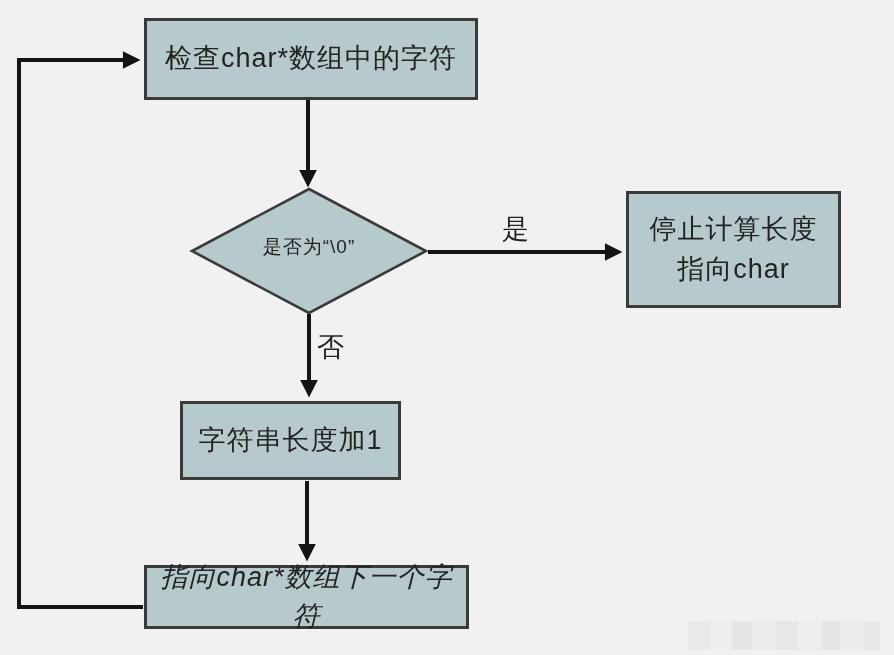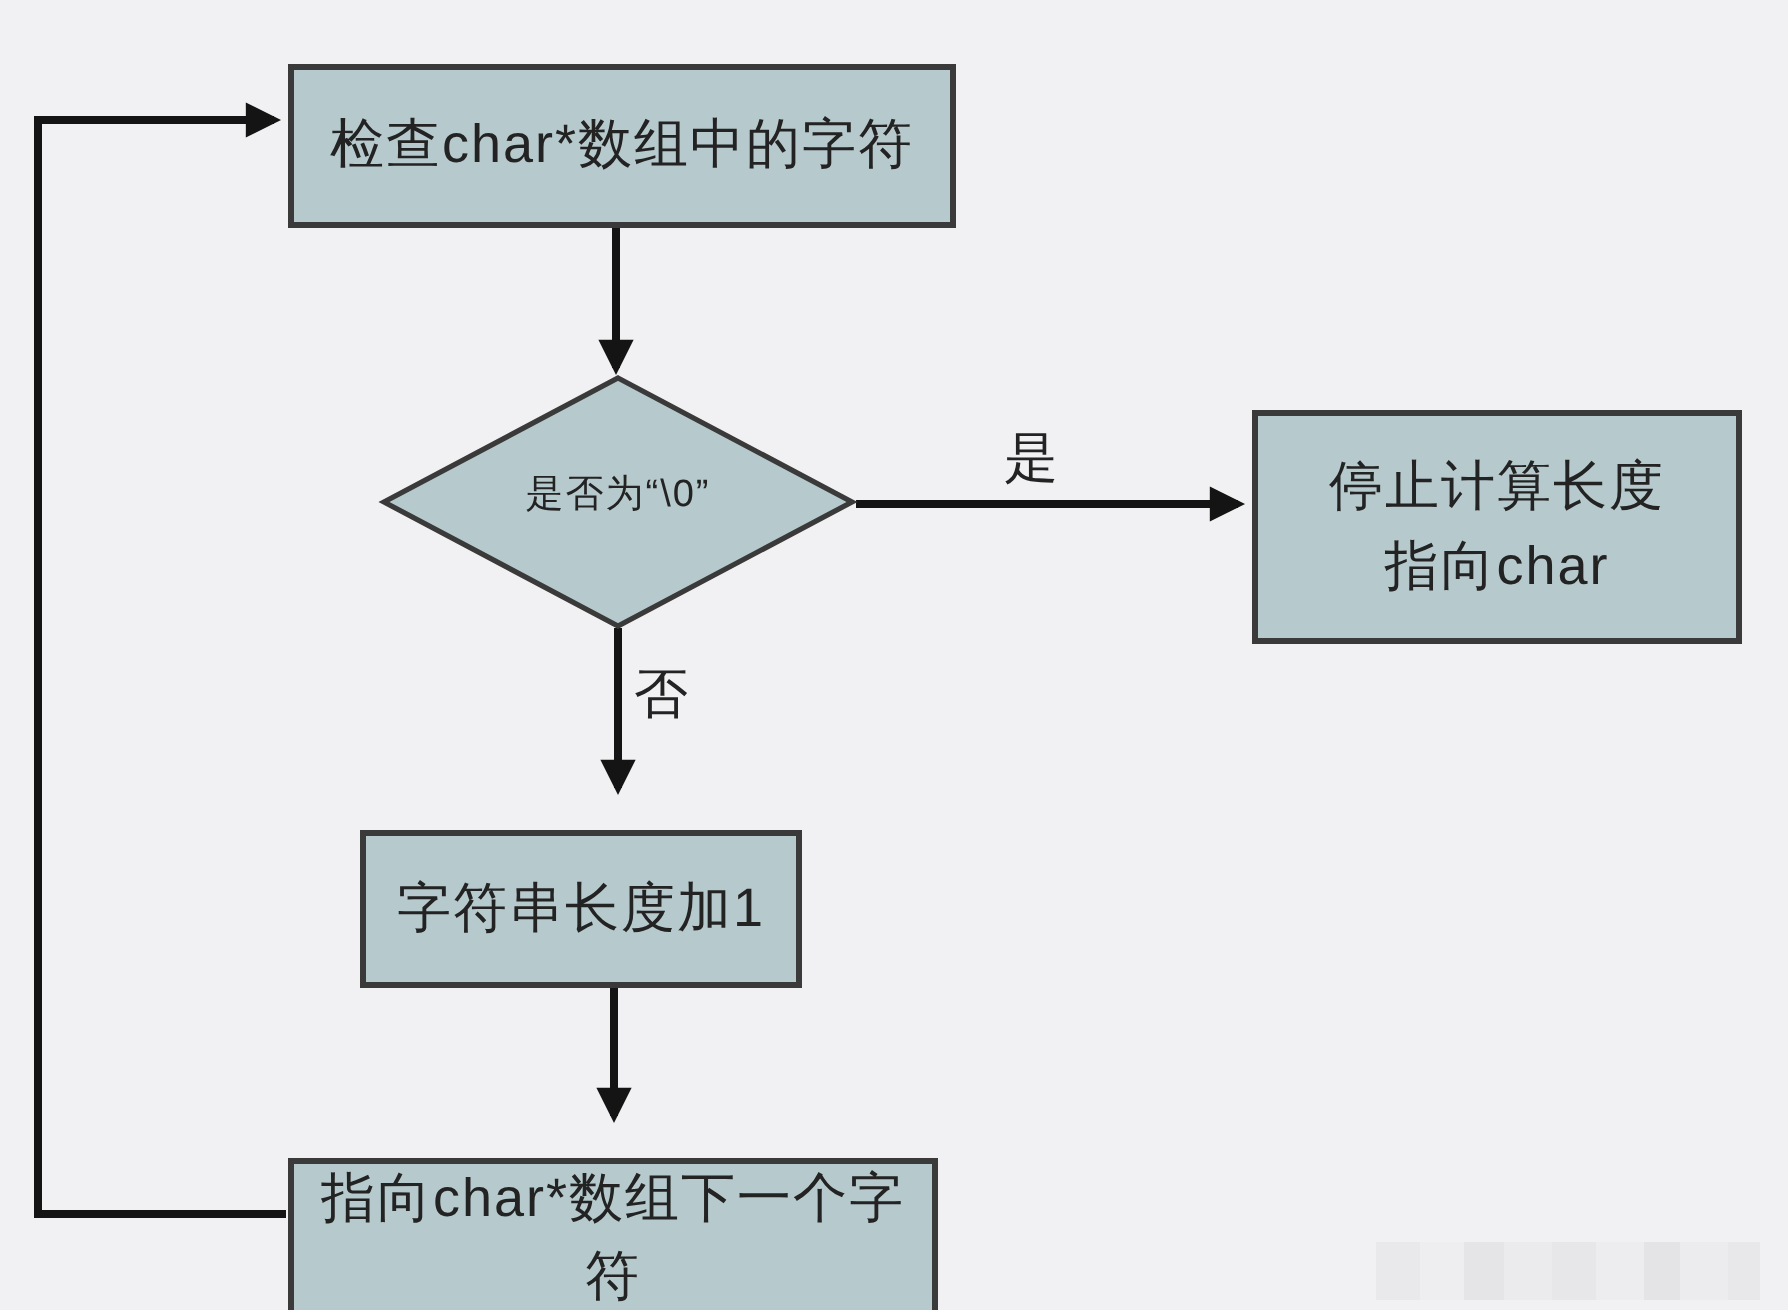--- a/index.html
+++ b/index.html
@@ -29,26 +29,25 @@
     background: #b6c9cc;
     border: 3px solid #3a3a3a;
     display: flex;
     align-items: center;
     justify-content: center;
     flex-direction: column;
     text-align: center;
     font-size: 27px;
     letter-spacing: 1px;
     line-height: 1.45;
-    margin-top: 14px;
   }
   .node-check    { left: 144px; top: 18px;  width: 334px; height: 82px; }
-  .node-stop     { left: 626px; top: 191px; width: 245px; height: 117px; }
+  .node-stop     { left: 626px; top: 191px; width: 215px; height: 117px; }
   .node-incr     { left: 180px; top: 401px; width: 221px; height: 79px; }
-  .node-next     { left: 144px; top: 565px; width: 325px; height: 80px; }
+  .node-next     { left: 144px; top: 565px; width: 325px; height: 64px; font-style: italic; }
   .diamond-label {
     position: absolute;
     left: 199px;
     top: 234px;
     width: 220px;
     text-align: center;
     font-size: 19px;
     letter-spacing: 1px;
   }
   .edge-label {

